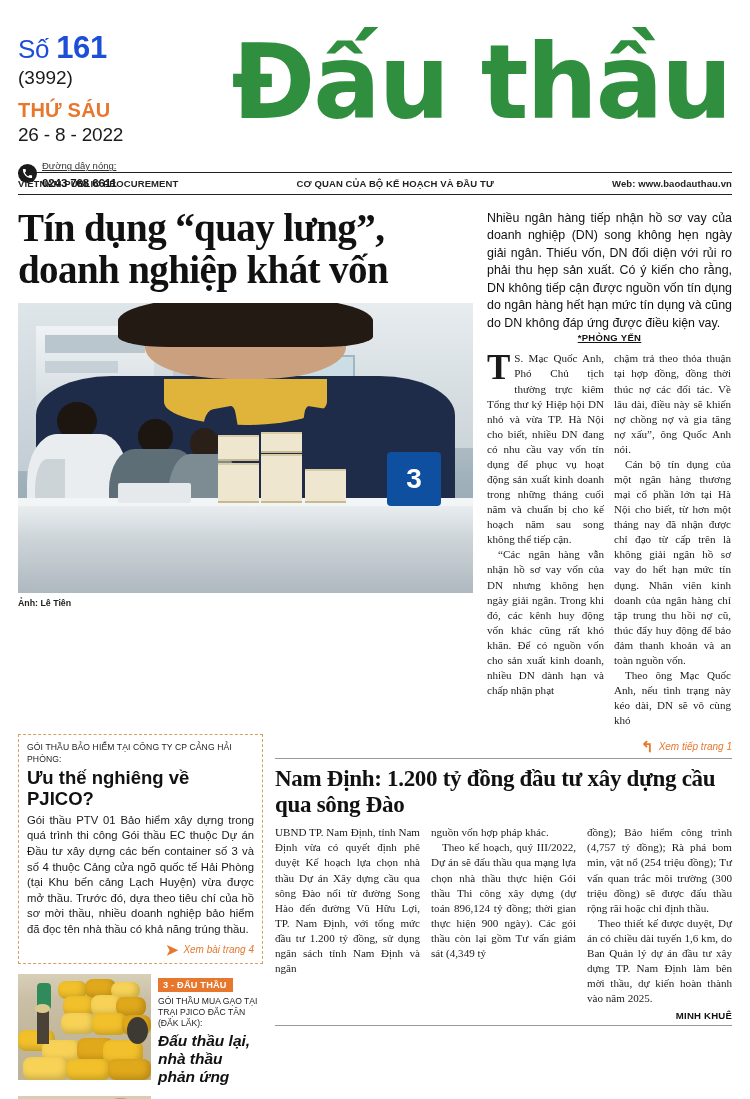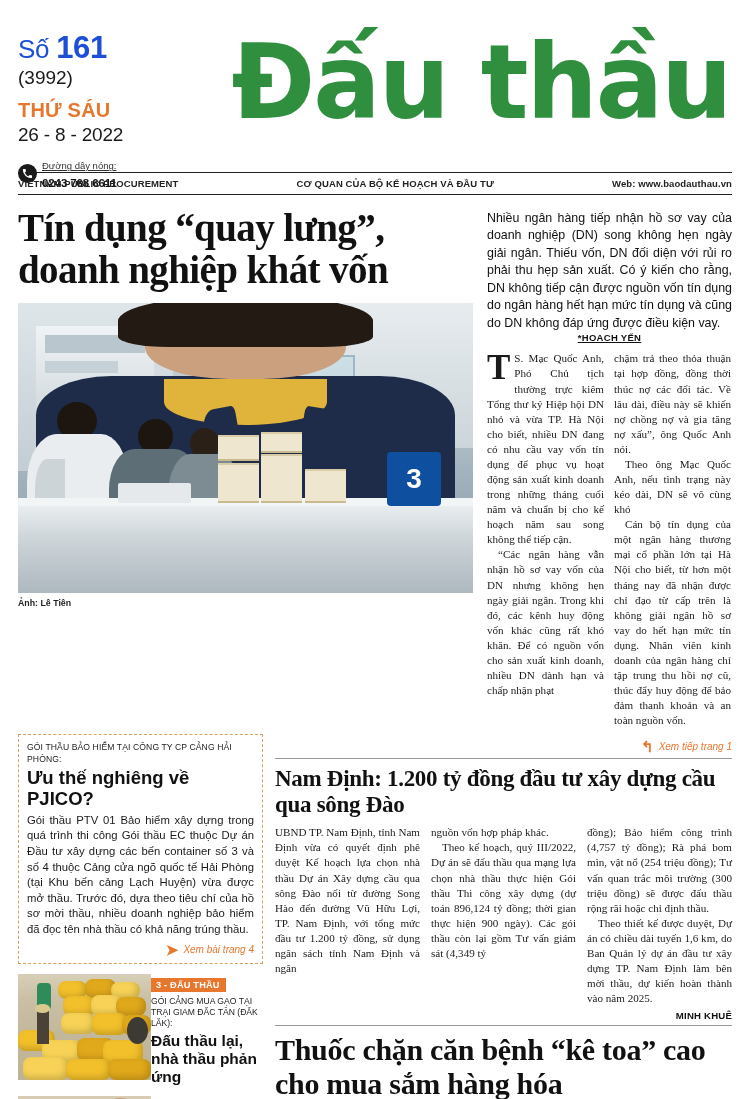--- a/index.html
+++ b/index.html
@@ -107,30 +107,30 @@
     border: 1.3px dashed #d8a060; padding: 7px 8px 6px 8px;
   }
   .box-kicker { font-family: "Liberation Sans", sans-serif; font-size: 8.6px;
                 letter-spacing: 0.1px; color: #222; line-height: 1.3; }
   .box-title { font-family: "Liberation Sans", sans-serif; font-weight: bold;
                font-size: 18.5px; color: #111; line-height: 1.14; margin: 2px 0 4px 0; }
   .box-body { font-family: "Liberation Sans", sans-serif; font-size: 11.3px;
               line-height: 1.38; text-align: justify; color: #1a1a1a; }
 
   
-  .teaser { display: flex; margin-top: 10px; }
+  .teaser { display: flex; gap: 7px; margin-top: 10px; }
   .teaser-photo { width: 133px; height: 106px; overflow: hidden; position: relative; flex: 0 0 auto; }
   .teaser-info { flex: 1; }
   .teaser-tag { font-family: "Liberation Sans", sans-serif; font-weight: bold; font-size: 9.2px;
                 color: #ffffff; background: #e8772e; display: inline-block;
                 padding: 2px 6px 2px 5px; letter-spacing: 0.2px; }
   .teaser-kicker { font-family: "Liberation Sans", sans-serif; font-size: 8.6px;
                    color: #222; line-height: 1.24; margin-top: 4px; }
   .teaser-title { font-family: "Liberation Sans", sans-serif; font-weight: bold;
-                  font-size: 15.5px; line-height: 1.16; color: #111; margin-top: 4px; }
+                  font-size: 15.5px; line-height: 1.16; color: #111; margin-top: 4px; font-style: italic; }
 
   
   .hr-thin { border-top: 1.1px solid #9a9a9a; margin: 4px 0 7px 0; }
   h2.art-title { font-family: "Liberation Serif", serif; font-weight: bold;
                  font-size: 23px; line-height: 1.13; letter-spacing: -0.3px; color: #111; }
   h2.art-title-big { font-size: 30px; line-height: 1.12; }
   .art-cols { display: flex; gap: 11px; margin-top: 7px; }
   .art-cols.three > div { width: 145px; }
   .signoff { font-family: "Liberation Sans", sans-serif; font-weight: bold; font-size: 9.6px;
              text-align: right; color: #111; margin-top: 4px; letter-spacing: 0.2px; }
@@ -259,30 +259,30 @@
         <div class="bank-sign ph">3</div>
       </div>
 
       <div class="photo-caption">
         <span class="photo-credit">Ảnh: Lê Tiên</span>
       </div>
     </div>
 
     <div class="lead-right">
       <div class="lead-sapo">Nhiều ngân hàng tiếp nhận hồ sơ vay của doanh nghiệp (DN) song không hẹn ngày giải ngân. Thiếu vốn, DN đối diện với rủi ro phải thu hẹp sản xuất. Có ý kiến cho rằng, DN không tiếp cận được nguồn vốn tín dụng do ngân hàng hết hạn mức tín dụng và cũng do DN không đáp ứng được điều kiện vay.</div>
-      <div class="byline">*HOẠCH YẾN</div>
+      <div class="byline">*PHÒNG YẾN</div>
       <div class="right-cols">
         <div class="rcol bodytext">
           <p class="noindent dropcap">TS. Mạc Quốc Anh, Phó Chủ tịch thường trực kiêm Tổng thư ký Hiệp hội DN nhỏ và vừa TP. Hà Nội cho biết, nhiều DN đang có nhu cầu vay vốn tín dụng để phục vụ hoạt động sản xuất kinh doanh trong những tháng cuối năm và chuẩn bị cho kế hoạch năm sau song không thể tiếp cận.</p>
           <p>“Các ngân hàng vẫn nhận hồ sơ vay vốn của DN nhưng không hẹn ngày giải ngân. Trong khi đó, các kênh huy động vốn khác cũng rất khó khăn. Để có nguồn vốn cho sản xuất kinh doanh, nhiều DN dành hạn và chấp nhận phạt</p>
         </div>
         <div class="rcol bodytext">
           <p class="noindent">chậm trả theo thỏa thuận tại hợp đồng, đồng thời thúc nợ các đối tác. Về lâu dài, điều này sẽ khiến nợ chồng nợ và gia tăng nợ xấu”, ông Quốc Anh nói.</p>
+          <p>Cán bộ tín dụng của một ngân hàng thương mại cổ phần lớn tại Hà Nội cho biết, từ hơn một tháng nay đã nhận được chỉ đạo từ cấp trên là không giải ngân hồ sơ vay do hết hạn mức tín dụng. Nhân viên kinh doanh của ngân hàng chỉ tập trung thu hồi nợ cũ, thúc đẩy huy động để bảo đảm thanh khoản và an toàn nguồn vốn.</p>
           <p>Theo ông Mạc Quốc Anh, nếu tình trạng này kéo dài, DN sẽ vô cùng khó</p>
-          <p>Cán bộ tín dụng của một ngân hàng thương mại cổ phần lớn tại Hà Nội cho biết, từ hơn một tháng nay đã nhận được chỉ đạo từ cấp trên là không giải ngân hồ sơ vay do hết hạn mức tín dụng. Nhân viên kinh doanh của ngân hàng chỉ tập trung thu hồi nợ cũ, thúc đẩy huy động để bảo đảm thanh khoản và an toàn nguồn vốn.</p>
         </div>
       </div>
     </div>
   </div>
 
   <div class="mid">
 
     <div class="left-rail">
 
       <div class="boxed">
@@ -315,21 +315,21 @@
           <div class="sack l" style="left:4%;top:78%;width:34%;height:22%;"></div>
           <div class="sack" style="left:36%;top:80%;width:34%;height:20%;"></div>
           <div class="sack d" style="left:68%;top:80%;width:32%;height:20%;"></div>
           <div class="rice-green" style="left:14%;top:8%;width:11%;height:26%;border-radius:4px;"></div>
           <div class="rice-man" style="left:14%;top:32%;width:9%;height:34%;"></div>
           <div class="ph" style="left:13%;top:28%;width:11%;height:8%;background:#d9c98f;border-radius:50%;"></div>
           <div class="ph" style="left:82%;top:40%;width:16%;height:26%;background:#3d3a33;border-radius:50%;"></div>
         </div>
         <div class="teaser-info">
           <span class="teaser-tag">3 - ĐẤU THẦU</span>
-          <div class="teaser-kicker">GÓI CẢNG MUA GẠO TẠI TRẠI GIAM ĐẮC TÂN (ĐẮK LẮK):</div>
+          <div class="teaser-kicker">GÓI THẦU MUA GẠO TẠI TRẠI PJICO ĐẮC TÂN (ĐẮK LẮK):</div>
           <div class="teaser-title">Đấu thầu lại, nhà thầu phản ứng</div>
         </div>
       </div>
 
       <div class="teaser">
         <div class="teaser-photo">
           <div class="ph off-bg"></div>
           <div class="ph" style="left:0;top:0;width:100%;height:30%;background:linear-gradient(180deg,#d9cdb6,#c3b59b);"></div>
 
           <div class="off-skin" style="right:12%;top:2%;width:22%;height:22%;border-radius:46%;"></div>
@@ -363,19 +363,15 @@
           <div class="bodytext">
             <p class="noindent">đồng); Bảo hiểm công trình (4,757 tỷ đồng); Rà phá bom mìn, vật nổ (254 triệu đồng); Tư vấn quan trắc môi trường (300 triệu đồng) sẽ được đấu thầu rộng rãi hoặc chỉ định thầu.</p>
             <p>Theo thiết kế được duyệt, Dự án có chiều dài tuyến 1,6 km, do Ban Quản lý dự án đầu tư xây dựng TP. Nam Định làm bên mời thầu, dự kiến hoàn thành vào năm 2025.</p>
           </div>
         </div>
         <div class="signoff">MINH KHUÊ</div>
       </article>
 
       <div class="hr-thin"></div>
 
-      <article>
-        <h2 class="art-title art-title-big">Thuốc chặn căn bệnh “kê toa” cao cho mua sắm hàng hóa</h2>
-
-      </article>
     </div>
   </div>
 </div>
 
 </body></html>

